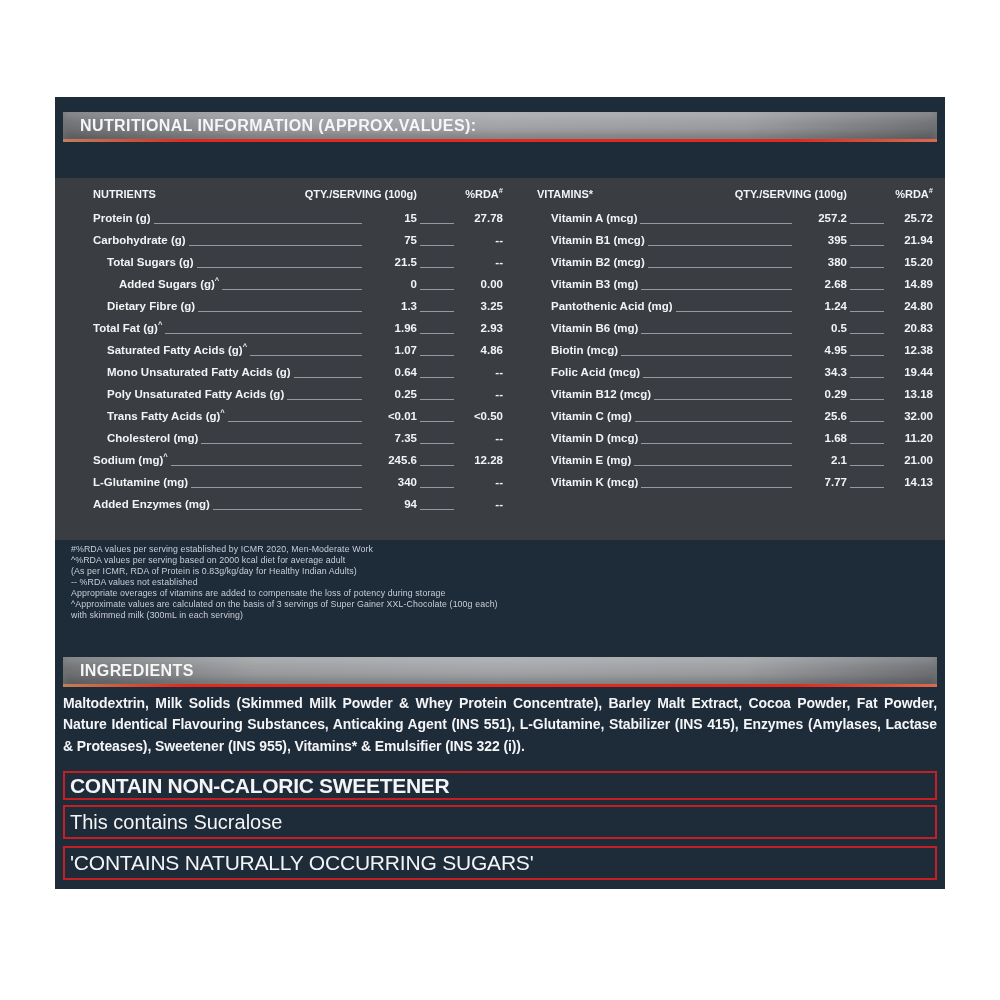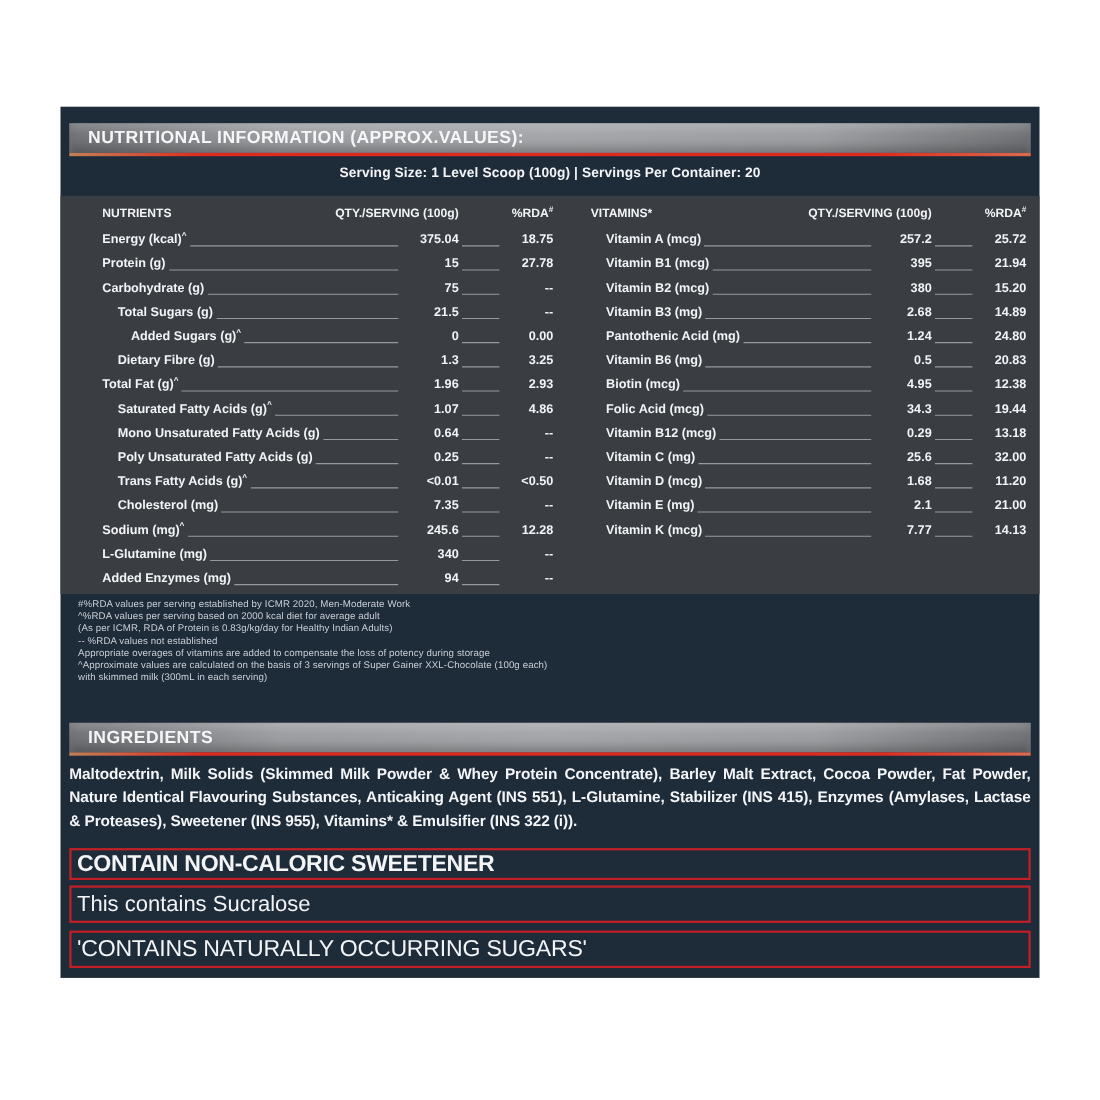--- a/index.html
+++ b/index.html
@@ -76,35 +76,27 @@
 <body>
 
 <div class="page">
   <div class="panel">
 
     <div class="bar bar1">
       <span>NUTRITIONAL INFORMATION (APPROX.VALUES):</span>
     </div>
     <div class="redline rl1"></div>
 
-    <div class="serving">Serving Size: 1 Level Scoop (100g) | Servings Per Container: 20</div>
 
     <div class="table-area">
       <div class="tbl tbl-left" id="nutrients-table">
           <div class="hdr-row">
             <span class="h-item">NUTRIENTS</span>
             <span class="h-qty">QTY./SERVING (100g)</span>
             <span class="h-rda">%RDA<sup>#</sup></span>
-          </div>
-          <div class="row">
-            <span class="lbl ind-0">Energy (kcal)<sup>^</sup></span>
-            <span class="leader"></span>
-            <span class="qty">375.04</span>
-            <span class="gap"></span>
-            <span class="rda">18.75</span>
           </div>
           <div class="row">
             <span class="lbl ind-0">Protein (g)</span>
             <span class="leader"></span>
             <span class="qty">15</span>
             <span class="gap"></span>
             <span class="rda">27.78</span>
           </div>
           <div class="row">
             <span class="lbl ind-0">Carbohydrate (g)</span>

